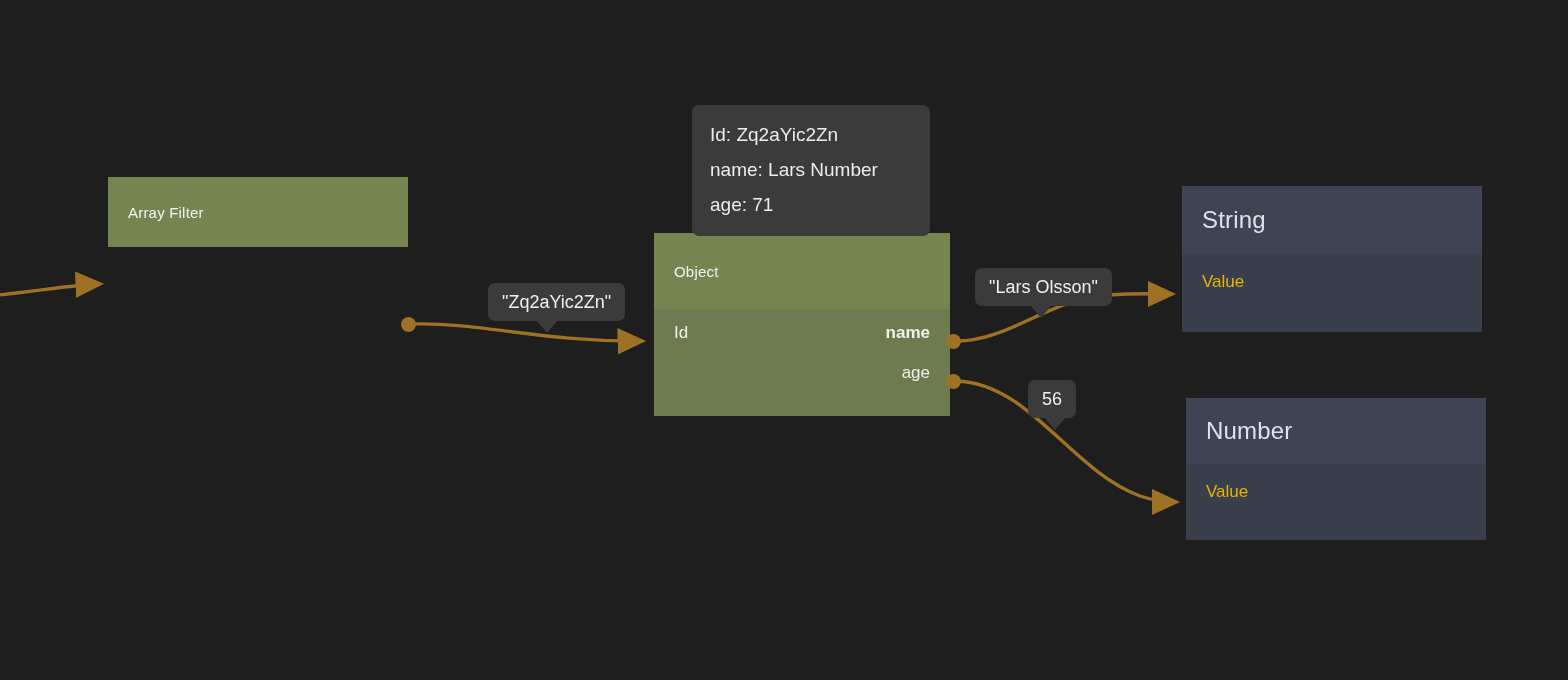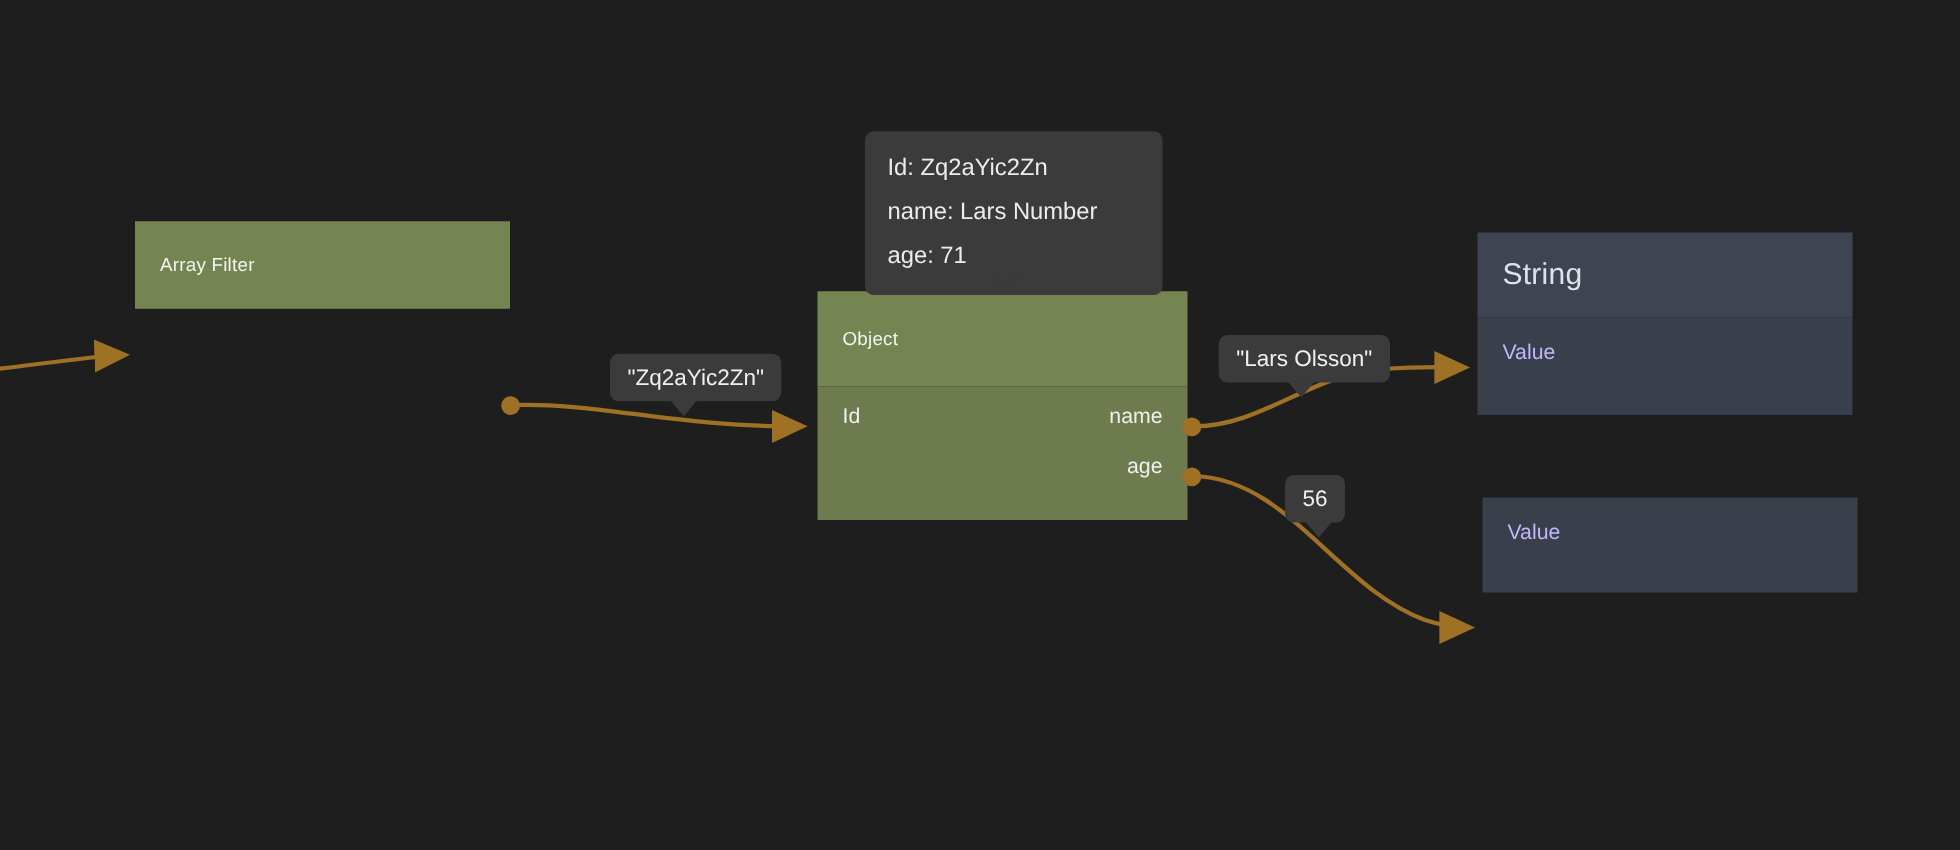--- a/index.html
+++ b/index.html
@@ -60,21 +60,21 @@
   .port-row {
     position: absolute;
     display: flex;
     align-items: center;
     font-size: 17px;
     color: #f0f0ec;
     white-space: nowrap;
   }
   .port-row.in  { left: 20px; }
   .port-row.out { right: 20px; }
-  .node-blue .port-row { color: #c4b5fd; }
+  .node-blue .port-row { color: #eab308; }
 
   
   .port-dot {
     position: absolute;
     width: 15px;
     height: 15px;
     border-radius: 50%;
     background: #9e7124;
   }
 
@@ -142,41 +142,42 @@
 
     <div class="port-dot" style="left:293px; top:140px;"></div>
   </div>
 
   <div class="node node-green" style="left:654px; top:233px; width:296px; height:183px;">
     <div class="node-header title-lg" style="height:76px;">Object</div>
     <div class="node-body" style="height:107px;">
       <div class="port-row in" style="top:14px;">
         <span>Id</span>
       </div>
-      <div class="port-row out" style="top:14px;">
+      <div class="port-row out" style="top:14px;font-weight:bold;">
         <span>name</span>
       </div>
       <div class="port-row out" style="top:54px;text-align:right;">
         <span>age</span>
       </div>
     </div>
     <div class="port-dot" style="left:292px; top:101px;"></div>
     <div class="port-dot" style="left:292px; top:141px;"></div>
   </div>
 
   <div class="node node-blue" style="left:1182px; top:186px; width:300px; height:146px;">
     <div class="node-header title-bold" style="height:68px;">String</div>
     <div class="node-body" style="height:78px;">
       <div class="port-row in" style="top:18px;">
         <span>Value</span>
       </div>
     </div>
   </div>
 
   <div class="node node-blue" style="left:1186px; top:398px; width:300px; height:142px;">
+    <div class="node-header title-bold" style="height:66px;">Number</div>
     <div class="node-body" style="height:76px;">
       <div class="port-row in" style="top:18px;">
         <span>Value</span>
       </div>
     </div>
   </div>
 
   <div class="tooltip" style="left:692px; top:105px; width:238px;">
     <div class="tooltip-line">Id: Zq2aYic2Zn</div>
     <div class="tooltip-line">name: Lars Number</div>

